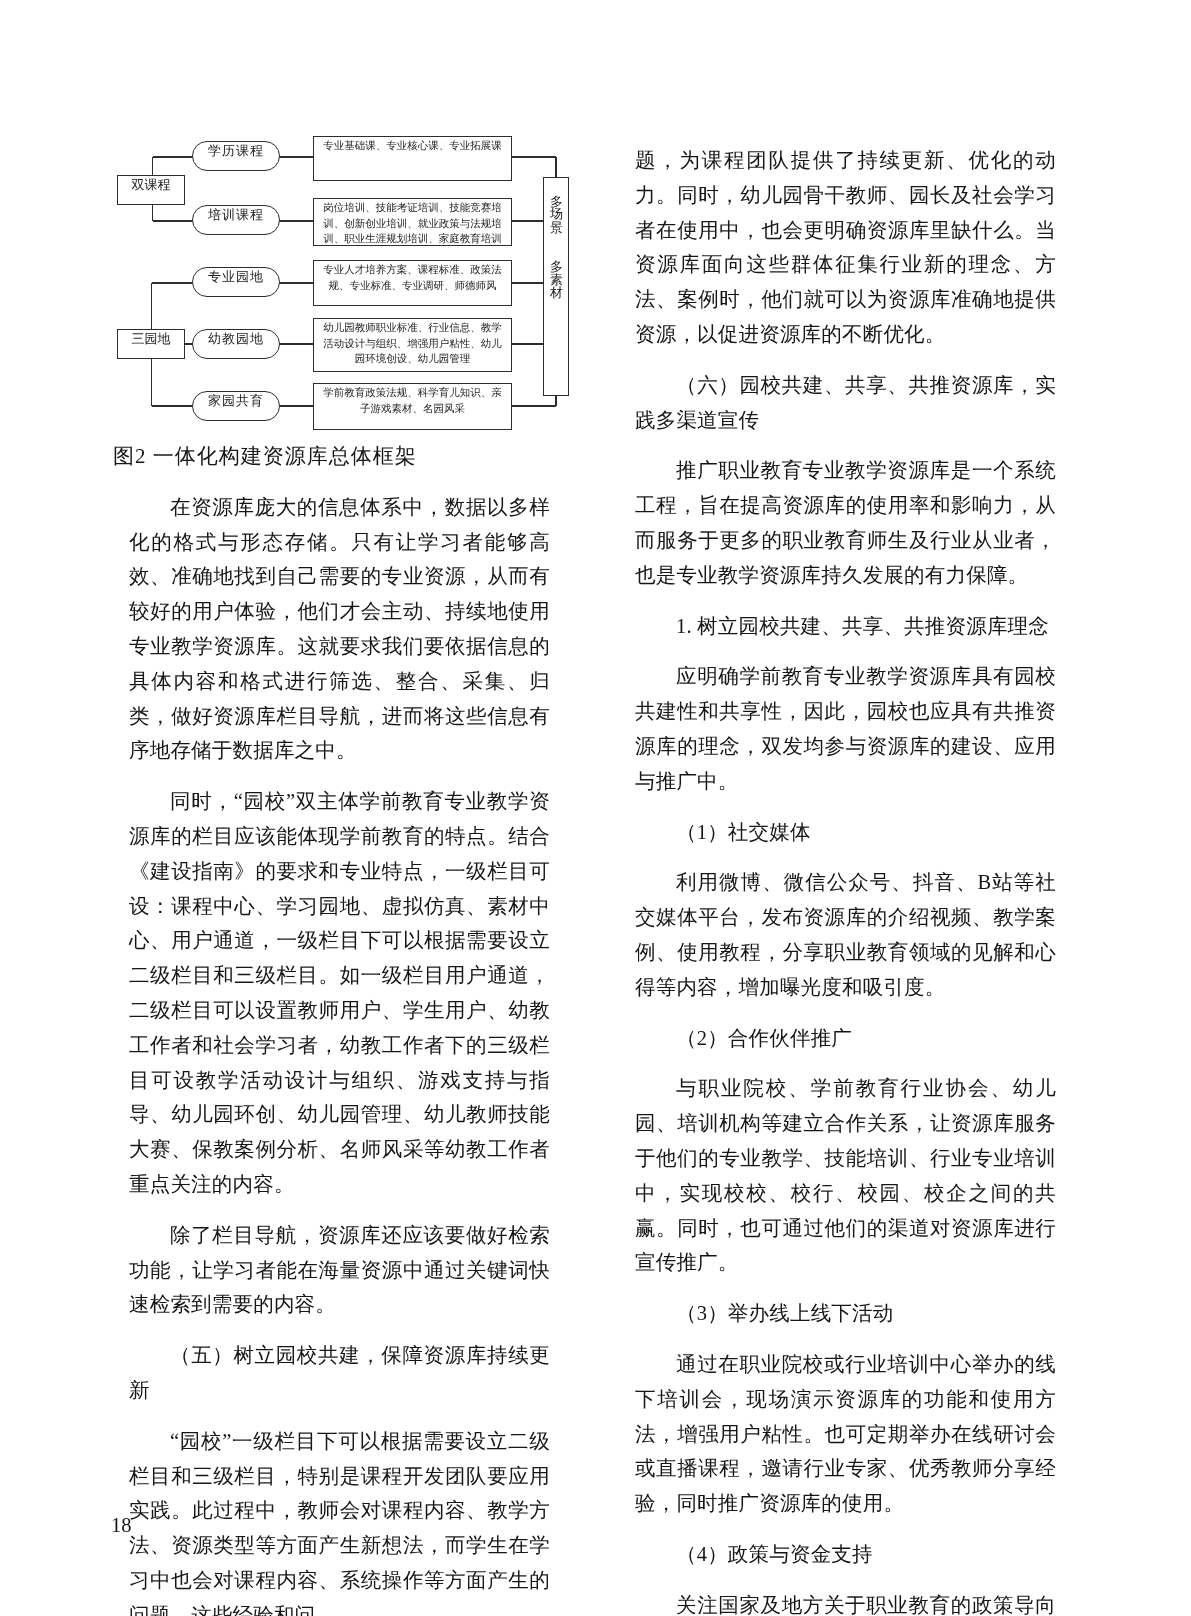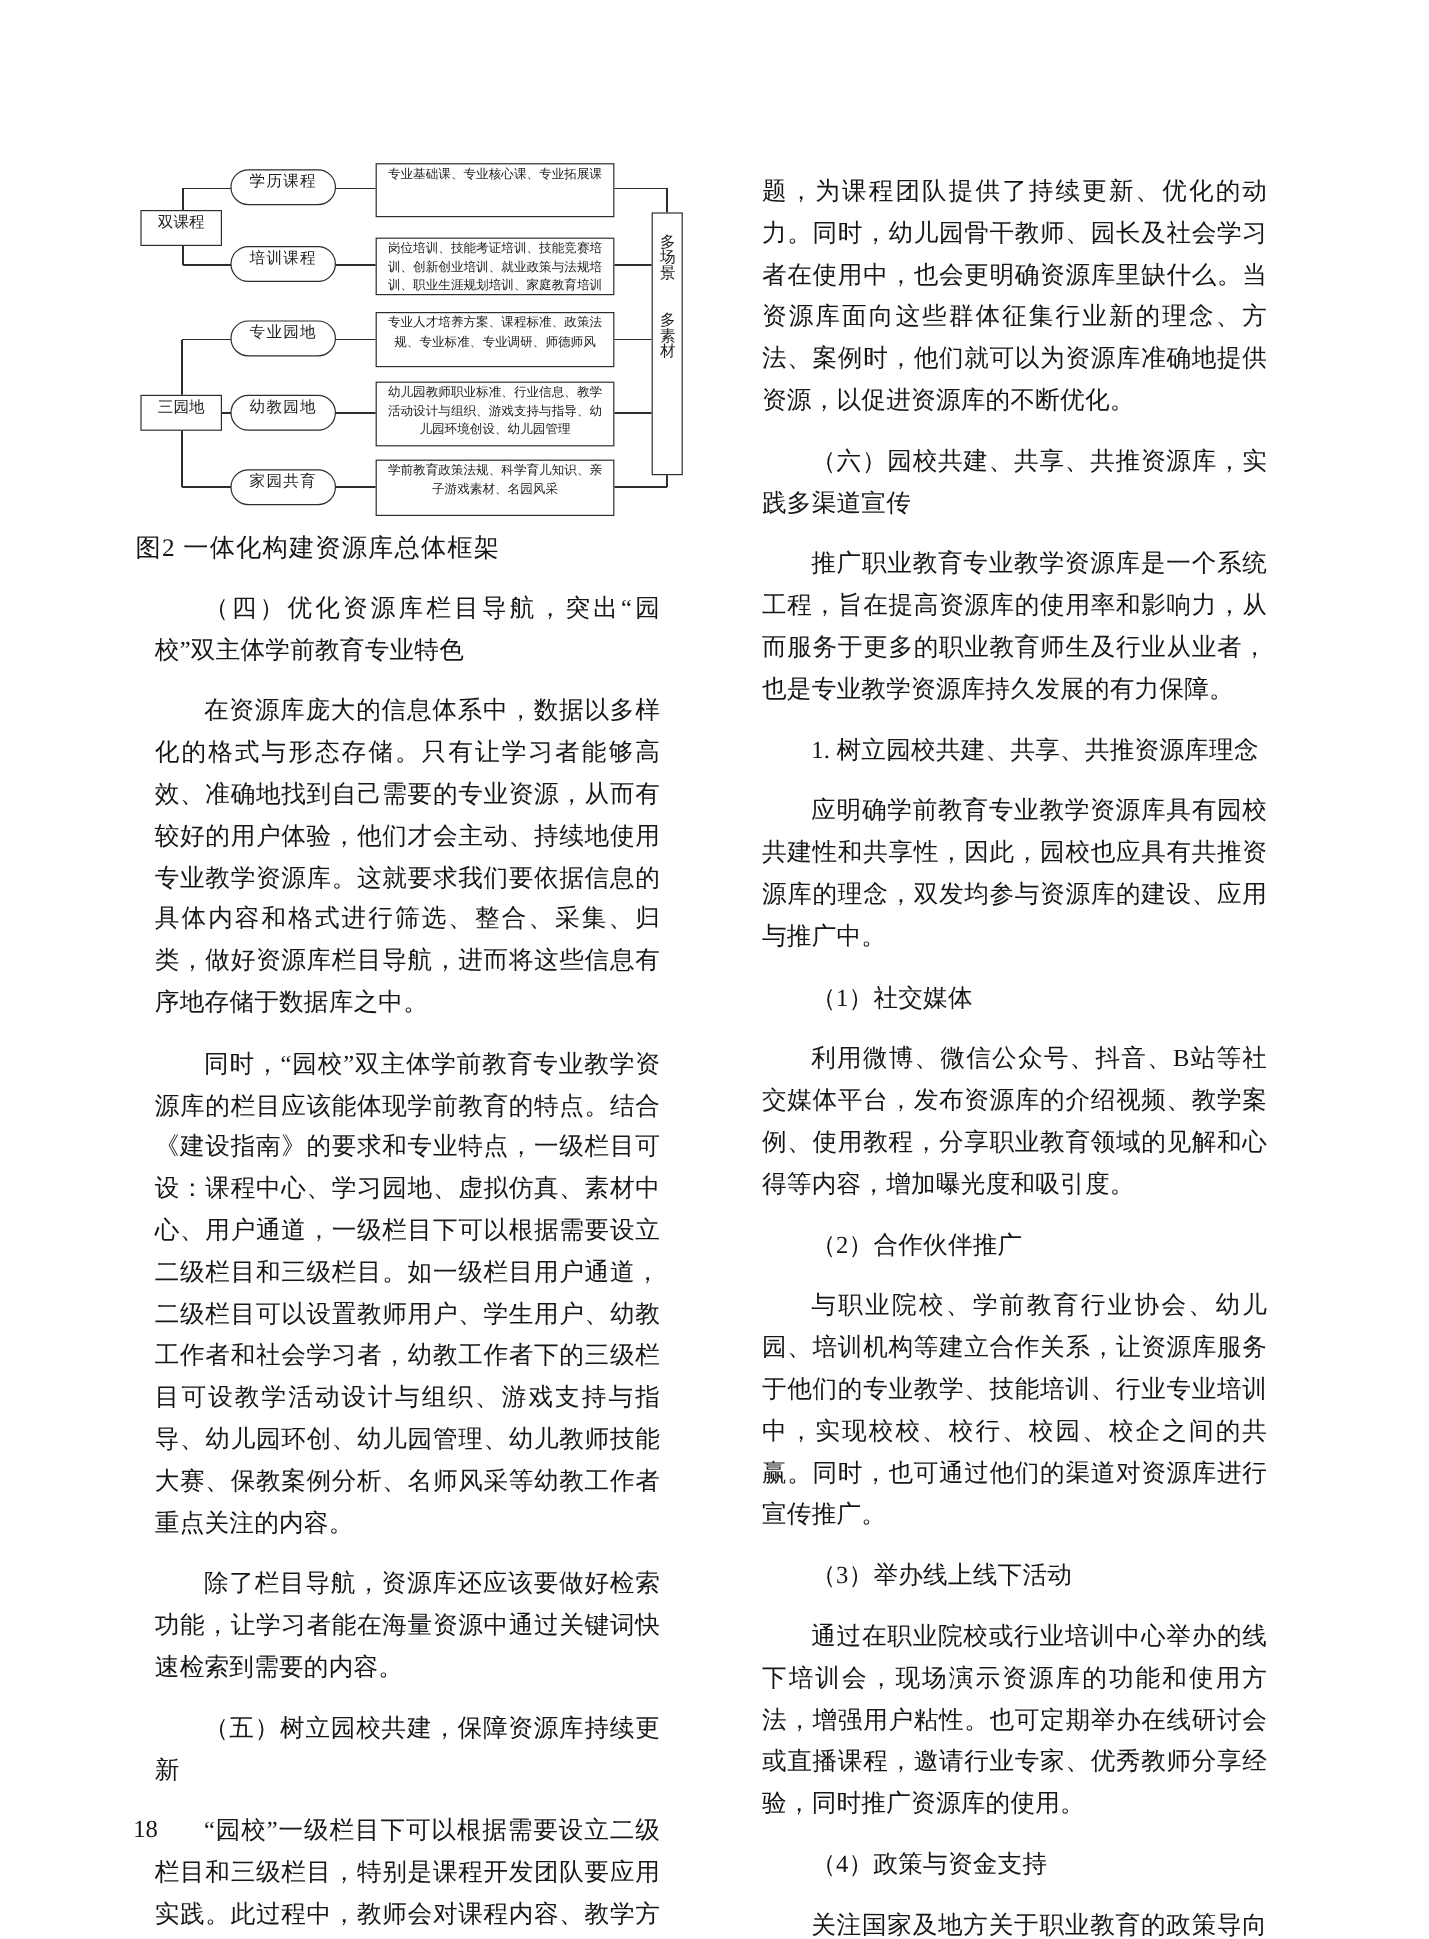--- a/index.html
+++ b/index.html
@@ -95,31 +95,30 @@
       <div class="dbox node" style="left:79px;top:202px;width:88px;height:30px">
         <span>幼教园地</span>
       </div>
       <div class="dbox node" style="left:79px;top:264px;width:88px;height:30px">
         <span>家园共育</span>
       </div>
 
       <div class="dbox cnt" style="left:200px;top:9px;width:199px;height:45px">专业基础课、专业核心课、专业拓展课</div>
       <div class="dbox cnt" style="left:200px;top:71px;width:199px;height:48px">岗位培训、技能考证培训、技能竞赛培训、创新创业培训、就业政策与法规培训、职业生涯规划培训、家庭教育培训</div>
       <div class="dbox cnt" style="left:200px;top:133px;width:199px;height:46px">专业人才培养方案、课程标准、政策法规、专业标准、专业调研、师德师风</div>
-      <div class="dbox cnt" style="left:200px;top:191px;width:199px;height:54px">幼儿园教师职业标准、行业信息、教学活动设计与组织、游戏支持与指导、幼儿园环境创设、幼儿园管理</div>
+      <div class="dbox cnt" style="left:200px;top:191px;width:199px;height:54px">幼儿园教师职业标准、行业信息、教学活动设计与组织、增强用户粘性、幼儿园环境创设、幼儿园管理</div>
       <div class="dbox cnt" style="left:200px;top:256px;width:199px;height:47px">学前教育政策法规、科学育儿知识、亲子游戏素材、名园风采</div>
 
       <div class="dbox vbox" style="left:430px;top:50px;width:26px;height:219px">
         <span>多场景、多素材</span>
       </div>
     </div>
 
     <div class="caption">图2 一体化构建资源库总体框架</div>
 
-    <p class="para indent">（四）优化资源库栏目导航，突出“园校”双主体学前教育专业特色</p>
     <p class="para indent">在资源库庞大的信息体系中，数据以多样化的格式与形态存储。只有让学习者能够高效、准确地找到自己需要的专业资源，从而有较好的用户体验，他们才会主动、持续地使用专业教学资源库。这就要求我们要依据信息的具体内容和格式进行筛选、整合、采集、归类，做好资源库栏目导航，进而将这些信息有序地存储于数据库之中。</p>
     <p class="para indent">同时，“园校”双主体学前教育专业教学资源库的栏目应该能体现学前教育的特点。结合《建设指南》的要求和专业特点，一级栏目可设：课程中心、学习园地、虚拟仿真、素材中心、用户通道，一级栏目下可以根据需要设立二级栏目和三级栏目。如一级栏目用户通道，二级栏目可以设置教师用户、学生用户、幼教工作者和社会学习者，幼教工作者下的三级栏目可设教学活动设计与组织、游戏支持与指导、幼儿园环创、幼儿园管理、幼儿教师技能大赛、保教案例分析、名师风采等幼教工作者重点关注的内容。</p>
     <p class="para indent">除了栏目导航，资源库还应该要做好检索功能，让学习者能在海量资源中通过关键词快速检索到需要的内容。</p>
     <p class="para indent">（五）树立园校共建，保障资源库持续更新</p>
     <p class="para indent">“园校”一级栏目下可以根据需要设立二级栏目和三级栏目，特别是课程开发团队要应用实践。此过程中，教师会对课程内容、教学方法、资源类型等方面产生新想法，而学生在学习中也会对课程内容、系统操作等方面产生的问题。这些经验和问</p>
   </div>
 
   <div class="col col-right">
     <p class="para">题，为课程团队提供了持续更新、优化的动力。同时，幼儿园骨干教师、园长及社会学习者在使用中，也会更明确资源库里缺什么。当资源库面向这些群体征集行业新的理念、方法、案例时，他们就可以为资源库准确地提供资源，以促进资源库的不断优化。</p>
     <p class="para indent">（六）园校共建、共享、共推资源库，实践多渠道宣传</p>

